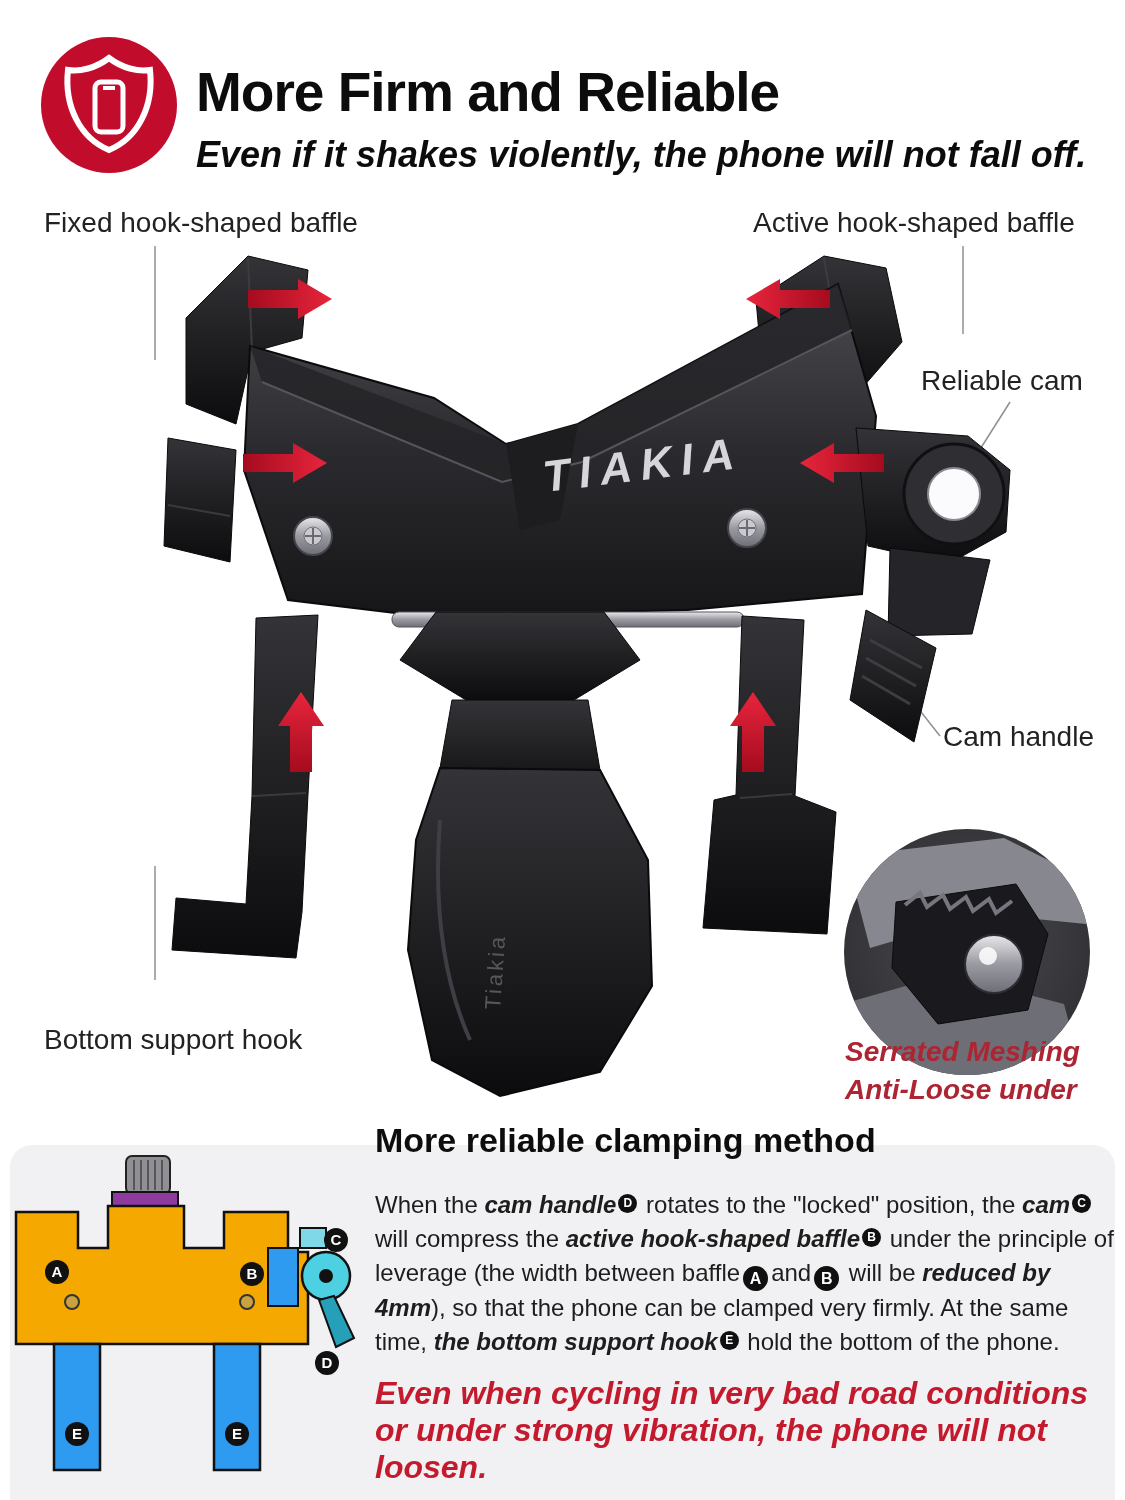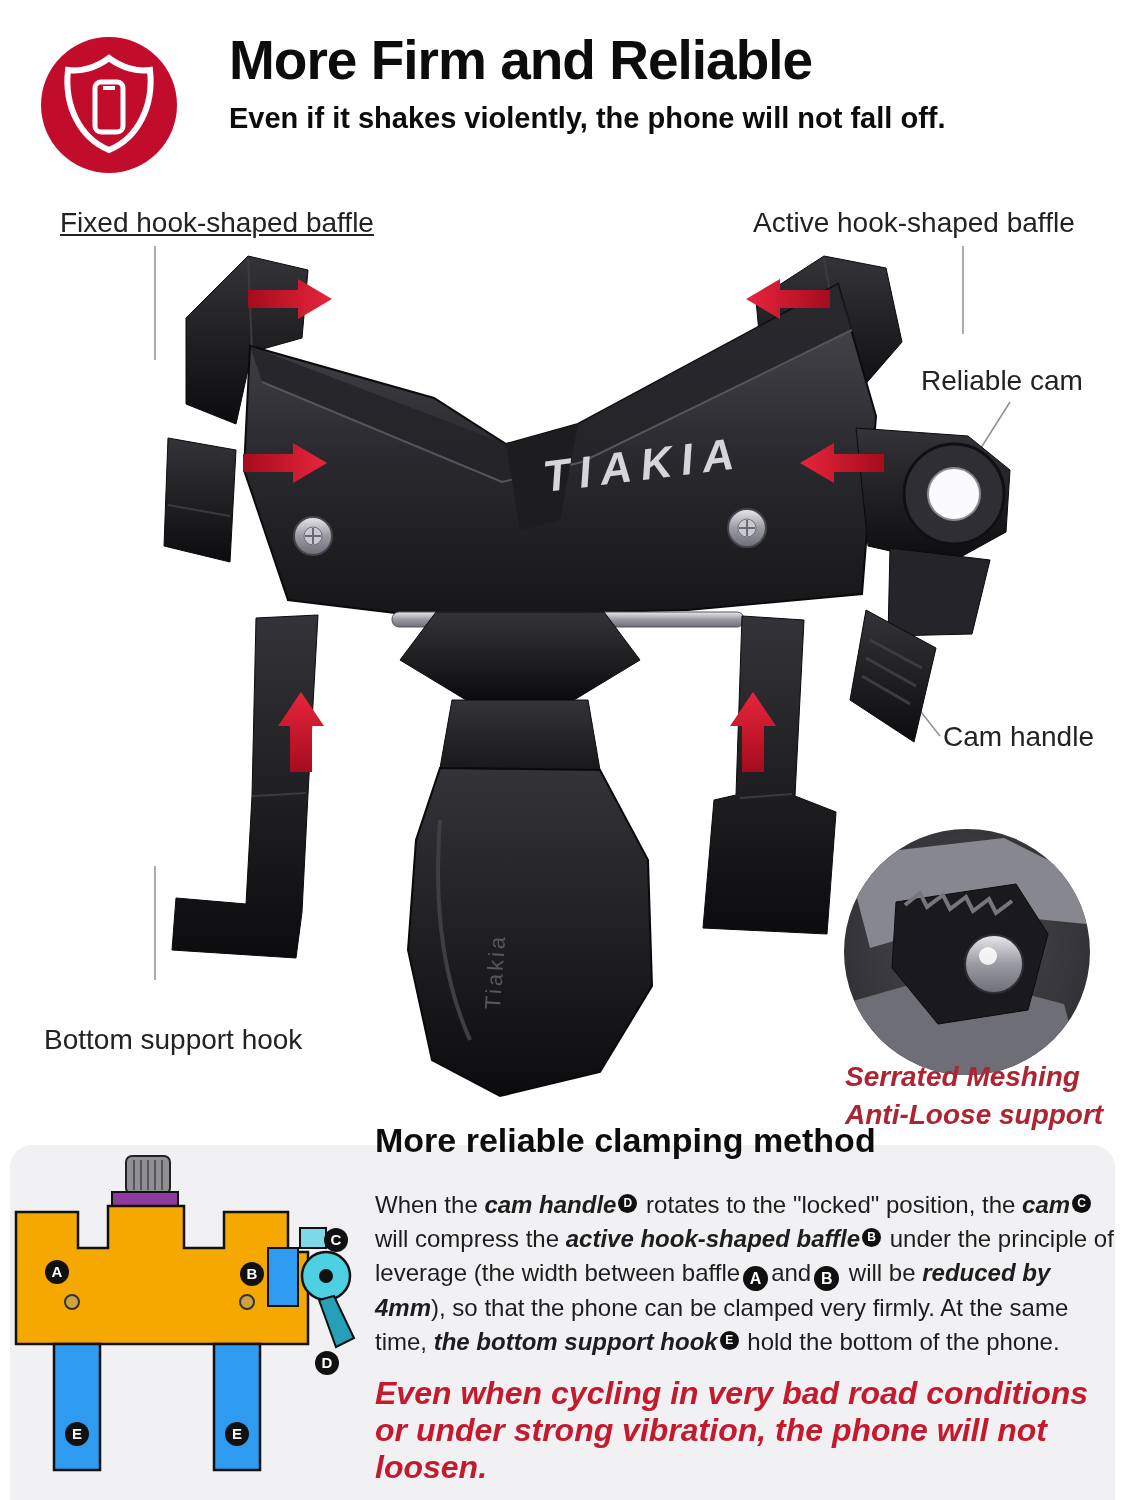--- a/index.html
+++ b/index.html
@@ -5,21 +5,21 @@
   * { margin:0; padding:0; box-sizing:border-box; }
   html,body { background:#ffffff; }
   #stage {
     position:relative; width:1125px; height:1500px; background:#ffffff;
     overflow:hidden; font-family:"Liberation Sans", sans-serif; color:#1a1a1a;
   }
   .abs { position:absolute; }
   svg.layer { position:absolute; }
   .label { font-size:28px; color:#222; white-space:nowrap; }
   #title { font-size:55px; font-weight:bold; color:#0c0c0c; letter-spacing:-1px; }
-  #subtitle { font-size:29px; font-weight:bold; color:#0c0c0c; margin-top:10px; }
+  #subtitle { font-size:36px; font-weight:bold; color:#0c0c0c; margin-top:10px;font-style:italic; }
   #panel {
     position:absolute; left:10px; top:1145px; width:1105px; height:355px;
     background:var(--panel-bg,#f1f1f3); border-radius:22px 22px 0 0;
   }
   #inset-caption { font-size:28px; font-weight:bold; font-style:italic;
     color:var(--caption-red,#ad2433); line-height:38px; }
   #clamp-col { position:absolute; left:375px; top:1121px; width:742px; }
   #clamp-heading { font-size:34px; font-weight:bold; color:#0d0d0d; }
   #clamping-paragraph { margin-top:28px; font-size:24px; line-height:34px; color:#1d1d1d; }
   .seg-bi { font-weight:bold; font-style:italic; }
@@ -42,21 +42,21 @@
 
 <div id="stage">
 
   <svg class="layer" style="left:34px; top:28px;" width="150" height="150" viewBox="0 0 150 150">
     <circle cx="75" cy="77" r="68" fill="var(--accent-red,#c20c2c)"></circle>
     <path d="M75,30 C88,40 104,44 116,42 C120,78 104,110 75,122 C46,110 30,78 34,42 C46,44 62,40 75,30 Z" fill="none" stroke="#ffffff" stroke-width="6"></path>
     <rect x="61" y="54" width="28" height="50" rx="6" fill="none" stroke="#ffffff" stroke-width="5"></rect>
     <line x1="69" y1="60" x2="81" y2="60" stroke="#ffffff" stroke-width="4"></line>
   </svg>
 
-  <div class="abs" style="left:196px; top:28px;margin-left:33px;">
+  <div class="abs" style="left:196px; top:60px;">
     <div id="title">More Firm and Reliable</div>
     <div id="subtitle">Even if it shakes violently, the phone will not fall off.</div>
   </div>
 
   <svg class="layer" style="left:0; top:180px;" width="1125" height="965" viewBox="0 180 1125 965">
     <defs>
       <linearGradient id="gPlate" x1="0" y1="0" x2="0" y2="1">
         <stop offset="0" stop-color="#4a4a50"></stop>
           <stop offset="0.5" stop-color="#2b2b2f"></stop>
           <stop offset="1" stop-color="#161618"></stop>
@@ -169,29 +169,29 @@
         <path d="M846,856 L1004,838 L1092,882 L1086,924 L986,914 L870,948 Z" fill="#87878f"></path>
         <path d="M842,1004 L948,974 L1064,1004 L1082,1072 L876,1078 Z" fill="#6e6e76"></path>
         <path d="M896,902 L1016,884 L1048,934 L1028,1010 L938,1024 L892,968 Z" fill="#1a1a1e" stroke="#0c0c0e"></path>
         <path d="M905,905 L920,893 L927,907 L943,895 L950,909 L966,897 L973,911 L989,899 L996,913 L1012,901" stroke="#76767e" stroke-width="4" fill="none"></path>
         <circle cx="994" cy="964" r="29" fill="url(#gMetal)" stroke="#2e2e34" stroke-width="2"></circle>
         <circle cx="988" cy="956" r="9" fill="#ffffff" opacity="0.85"></circle>
       </g>
     </g>
   </svg>
 
-  <div class="abs label" style="left:60px; top:207px;text-decoration:underline;">Fixed hook-shaped baffle</div>
+  <div class="abs label" style="left:44px; top:207px;">Fixed hook-shaped baffle</div>
   <div class="abs label" style="left:753px; top:207px;">Active hook-shaped baffle</div>
   <div class="abs label" style="left:921px; top:365px;">Reliable cam</div>
   <div class="abs label" style="left:943px; top:721px;">Cam handle</div>
   <div class="abs label" style="left:44px; top:981px;margin-top:43px;">Bottom support hook</div>
 
-  <div class="abs" id="inset-caption" style="left:845px; top:1058px;">
+  <div class="abs" id="inset-caption" style="left:845px; top:1033px;">
     <div>Serrated Meshing</div>
-    <div>Anti-Loose support</div>
+    <div>Anti-Loose under</div>
   </div>
 
   <div id="panel"></div>
 
   <svg class="layer" style="left:0; top:1145px;" width="1125" height="355" viewBox="0 1145 1125 355">
 
     <g>
       <rect x="126" y="1156" width="44" height="38" rx="6" fill="#8f8f94" stroke="#222" stroke-width="2"></rect>
       <path d="M134,1160 v30 M141,1160 v30 M148,1160 v30 M155,1160 v30 M162,1160 v30" stroke="#55555a" stroke-width="2"></path>
     </g>

